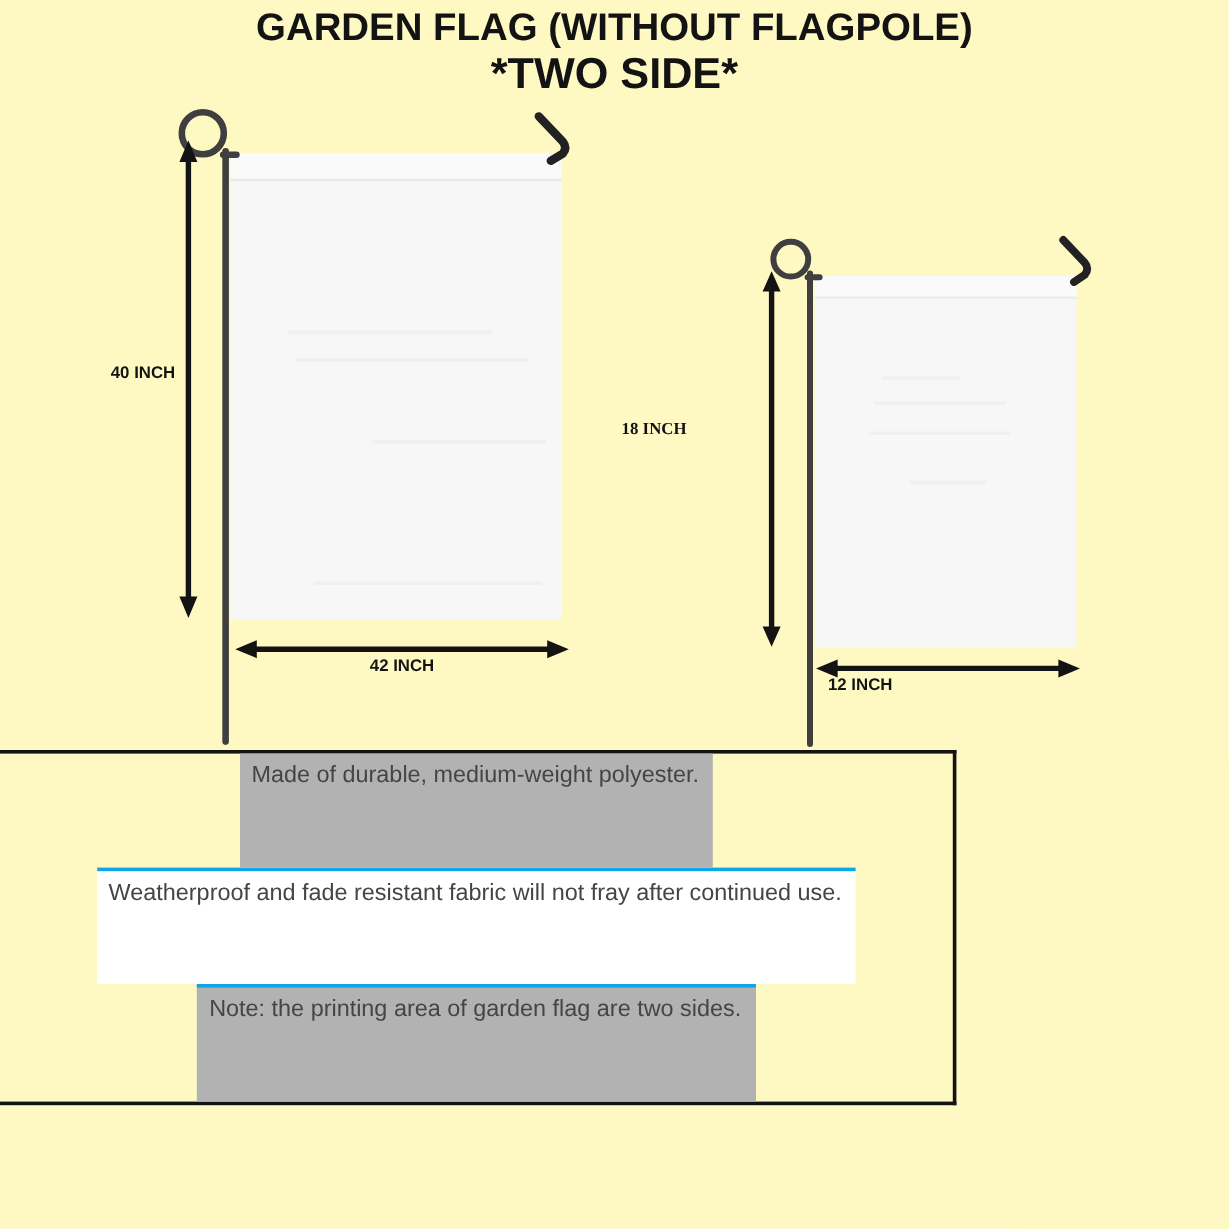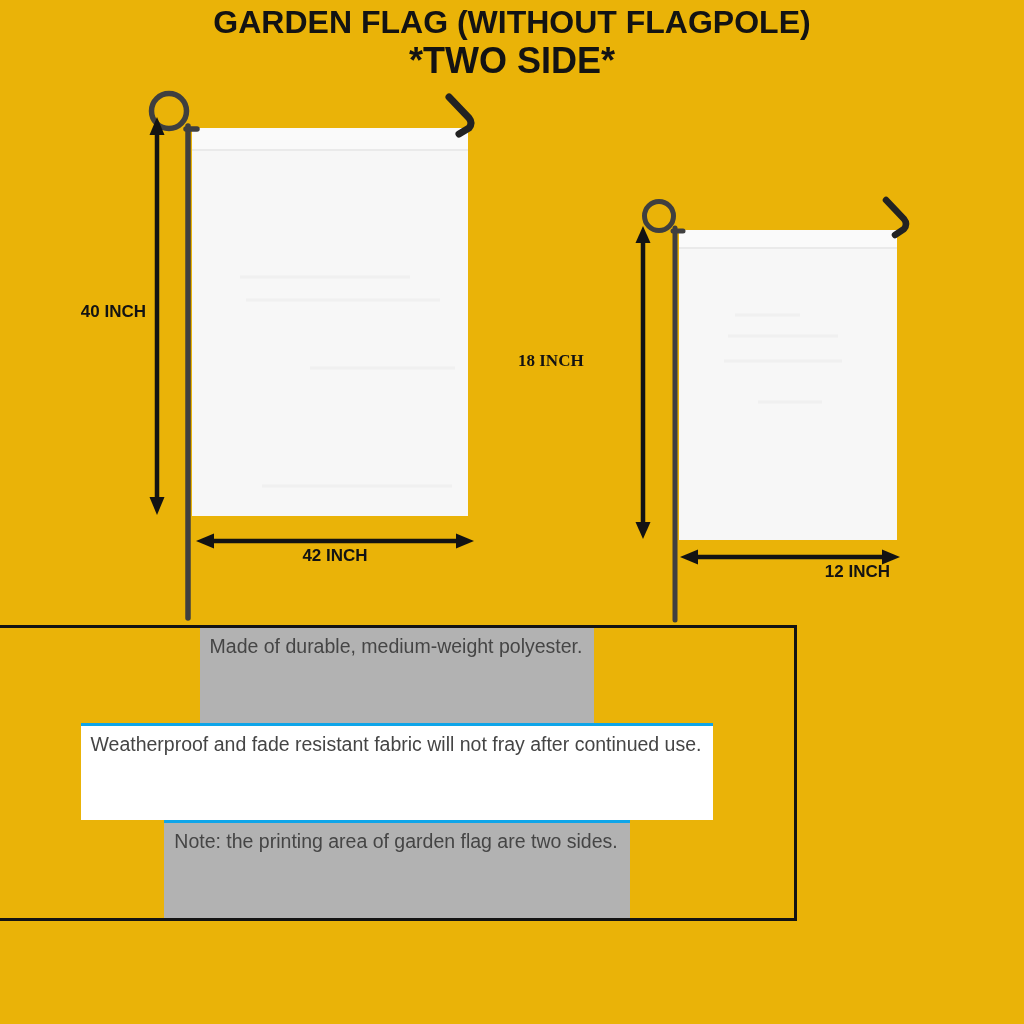--- a/index.html
+++ b/index.html
@@ -5,21 +5,21 @@
   html, body {
     margin: 0;
     padding: 0;
     background: #ffffff;
     font-family: "Liberation Sans", sans-serif;
   }
   #stage {
     position: relative;
     width: 1024px;
     height: 1024px;
-    background: #eab308;
+    background: #fef9c3;
     overflow: hidden;
   }
   
   .title-block {
     position: absolute;
     top: 4px;
     left: 0;
     width: 100%;
     text-align: center;
     color: #131313;
@@ -40,28 +40,28 @@
     position: absolute;
     top: 0;
     left: 0;
     width: 1024px;
     height: 1024px;
   }
   
   .dim-label {
     position: absolute;
     color: #131313;
-    font-size: 17px;
+    font-size: 14px;
     font-weight: 700;
     white-space: nowrap;
   }
   #label-40 { left: 36px;  top: 302px; width: 110px; text-align: right; }
   #label-28 { left: 235px; top: 546px; width: 200px; text-align: center; }
   #label-18 { left: 518px; top: 351px; width: 110px; text-align: left; font-family: Liberation Serif, serif; }
-  #label-12 { left: 690px; top: 562px; width: 200px; text-align: right; }
+  #label-12 { left: 690px; top: 562px; width: 200px; text-align: left; }
   
   #feature-table {
     position: absolute;
     left: 0;
     top: 625px;
     width: 797px;
     height: 296px;
     border-top: 3px solid #131313;
     border-right: 3px solid #131313;
     border-bottom: 3px solid #131313;

